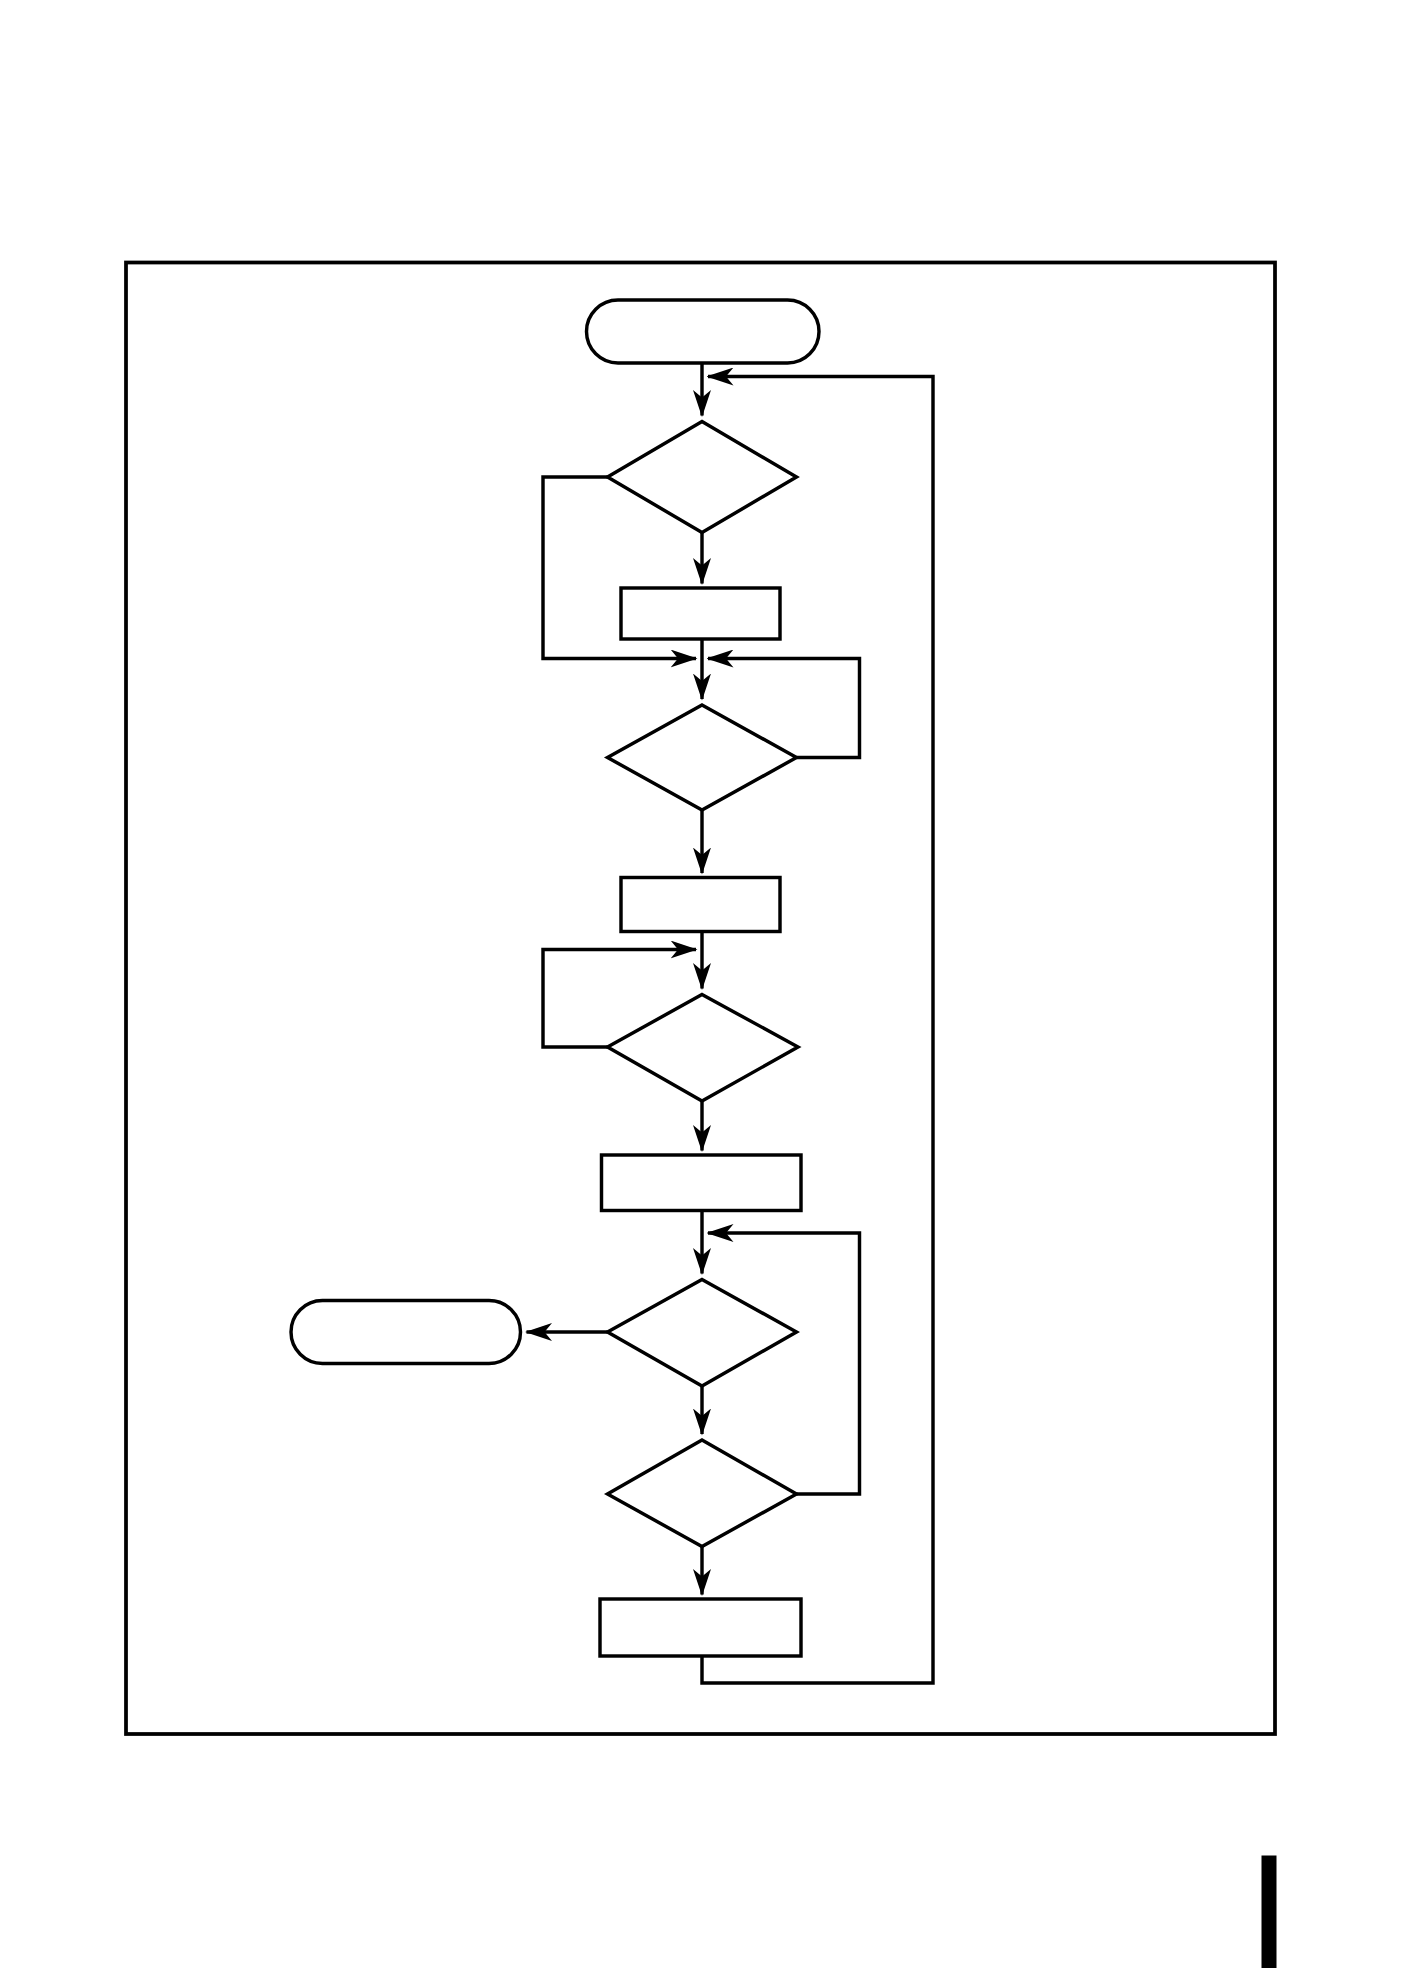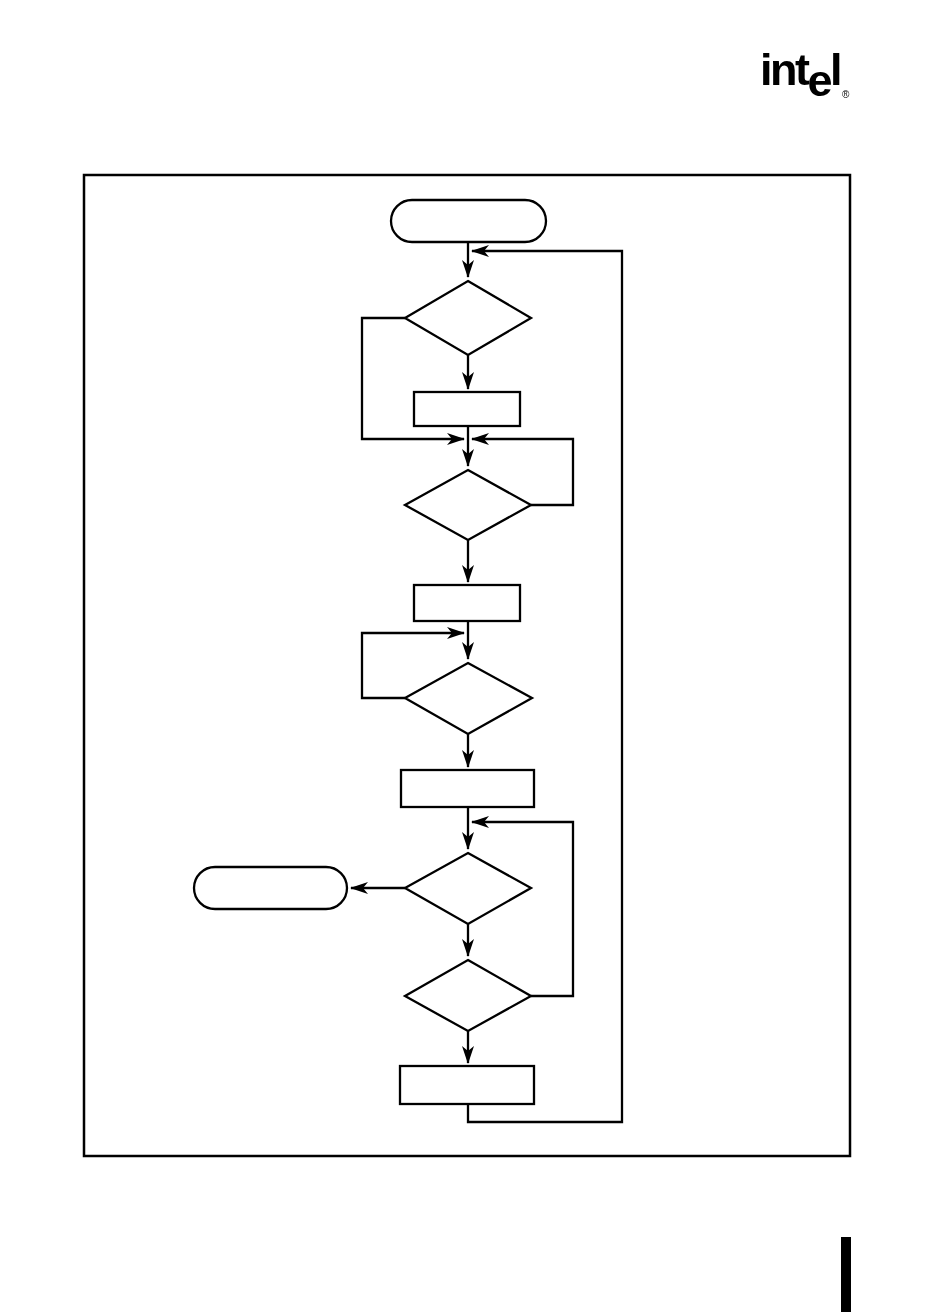--- a/index.html
+++ b/index.html
@@ -44,23 +44,20 @@
   .shape { fill: #ffffff; stroke: #000000; stroke-width: 2.3px; }
   .edge  { fill: none;    stroke: #000000; stroke-width: 2.3px; }
   .frame { fill: none;    stroke: #000000; stroke-width: 2.5px; }
   .solid { fill: #000000; stroke: none; }
 </style>
 </head>
 <body>
 
 <div class="page">
 
-  <div class="intel-logo">
-    <span>int</span><span class="logo-e">e</span><span>l</span><span class="logo-reg">®</span>
-  </div>
 
   <svg class="figure-svg" viewBox="0 0 936 1312">
     <defs>
       <marker id="arrowhead" markerUnits="userSpaceOnUse" markerWidth="18" markerHeight="12" viewBox="0 0 18 12" refX="17" refY="6" orient="auto">
         <path d="M0,0 L18,6 L0,12 L5,6 Z" fill="#000000"></path>
       </marker>
     </defs>
 
     <rect class="frame" x="84" y="175" width="766" height="981"></rect>
 

